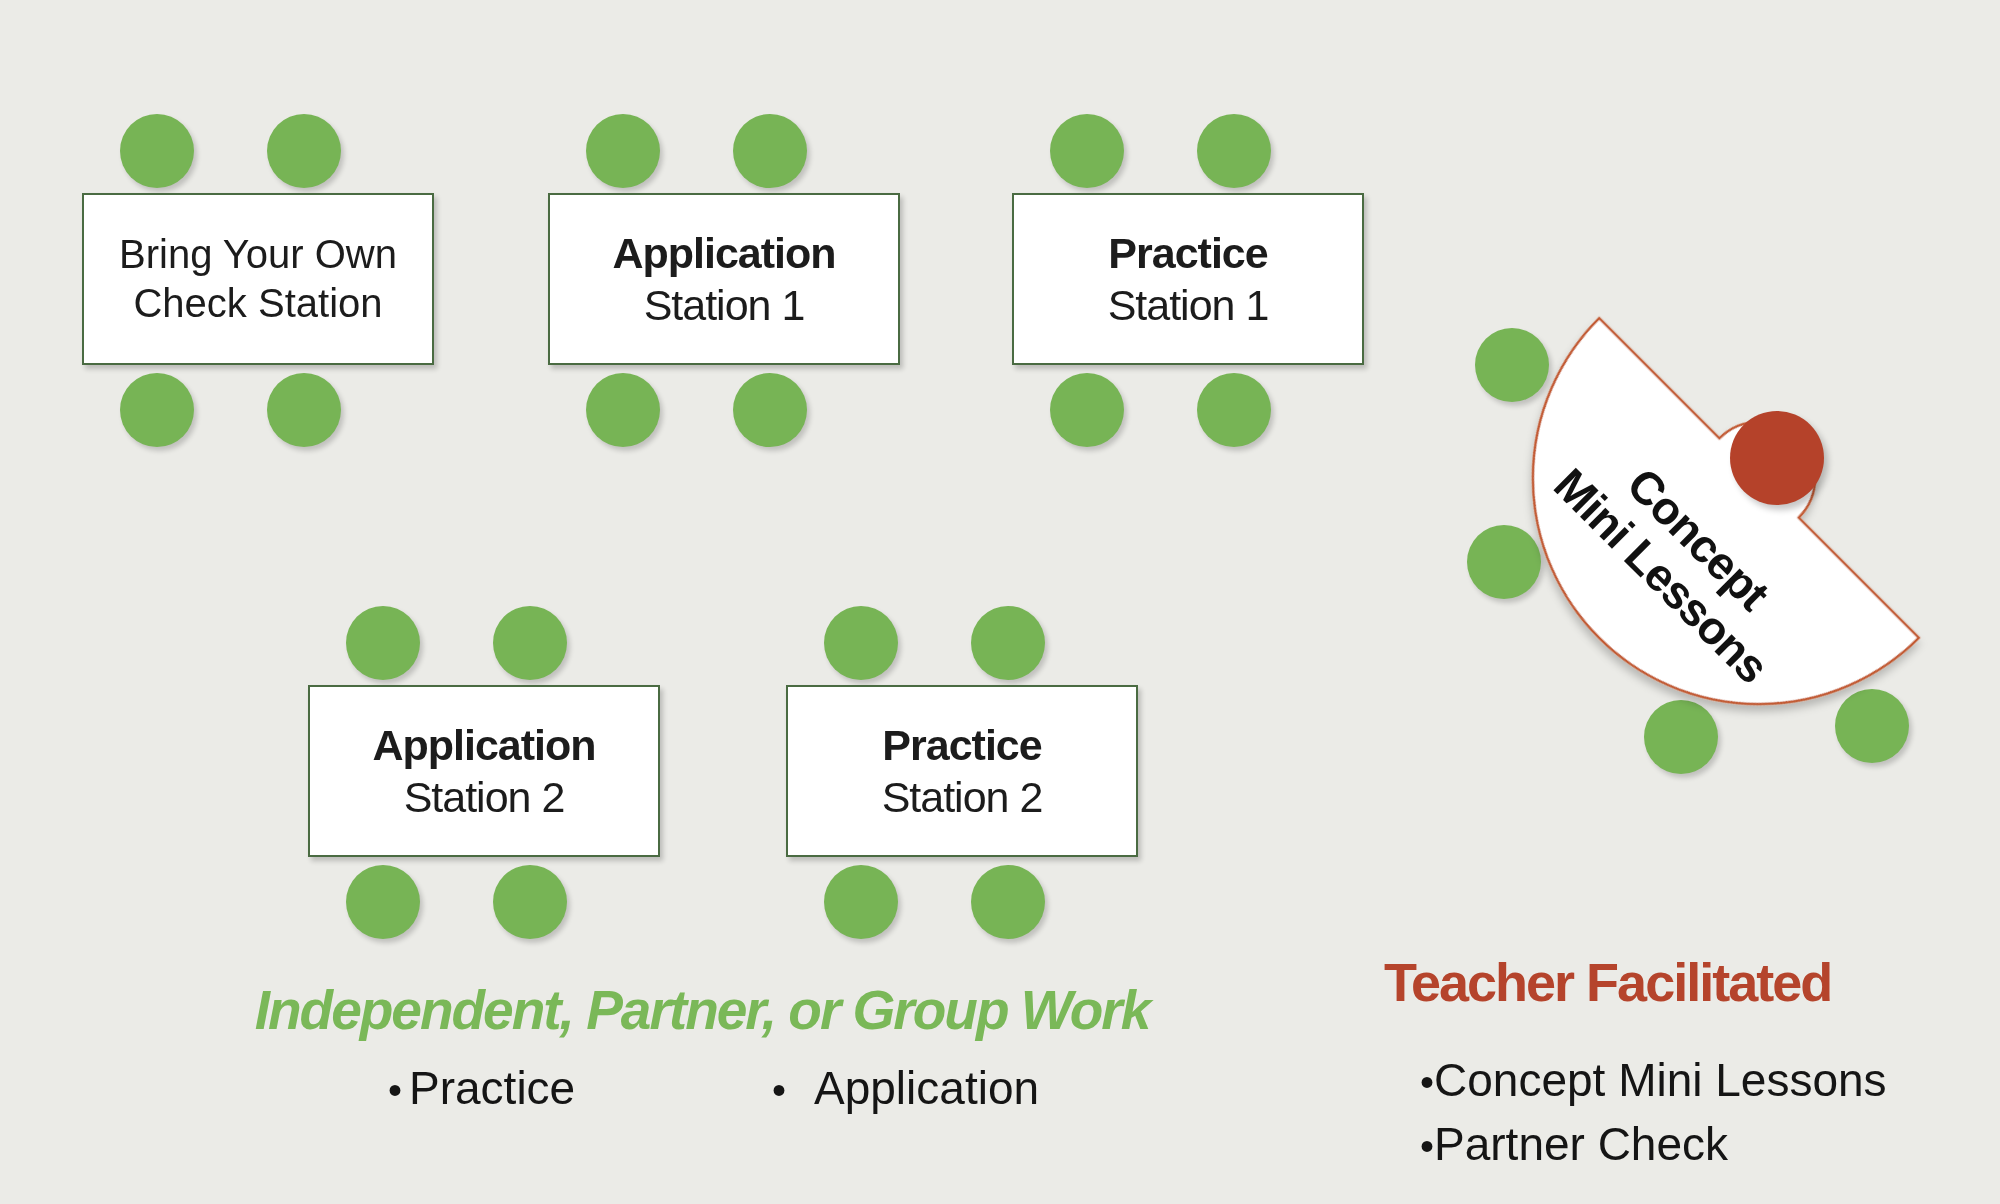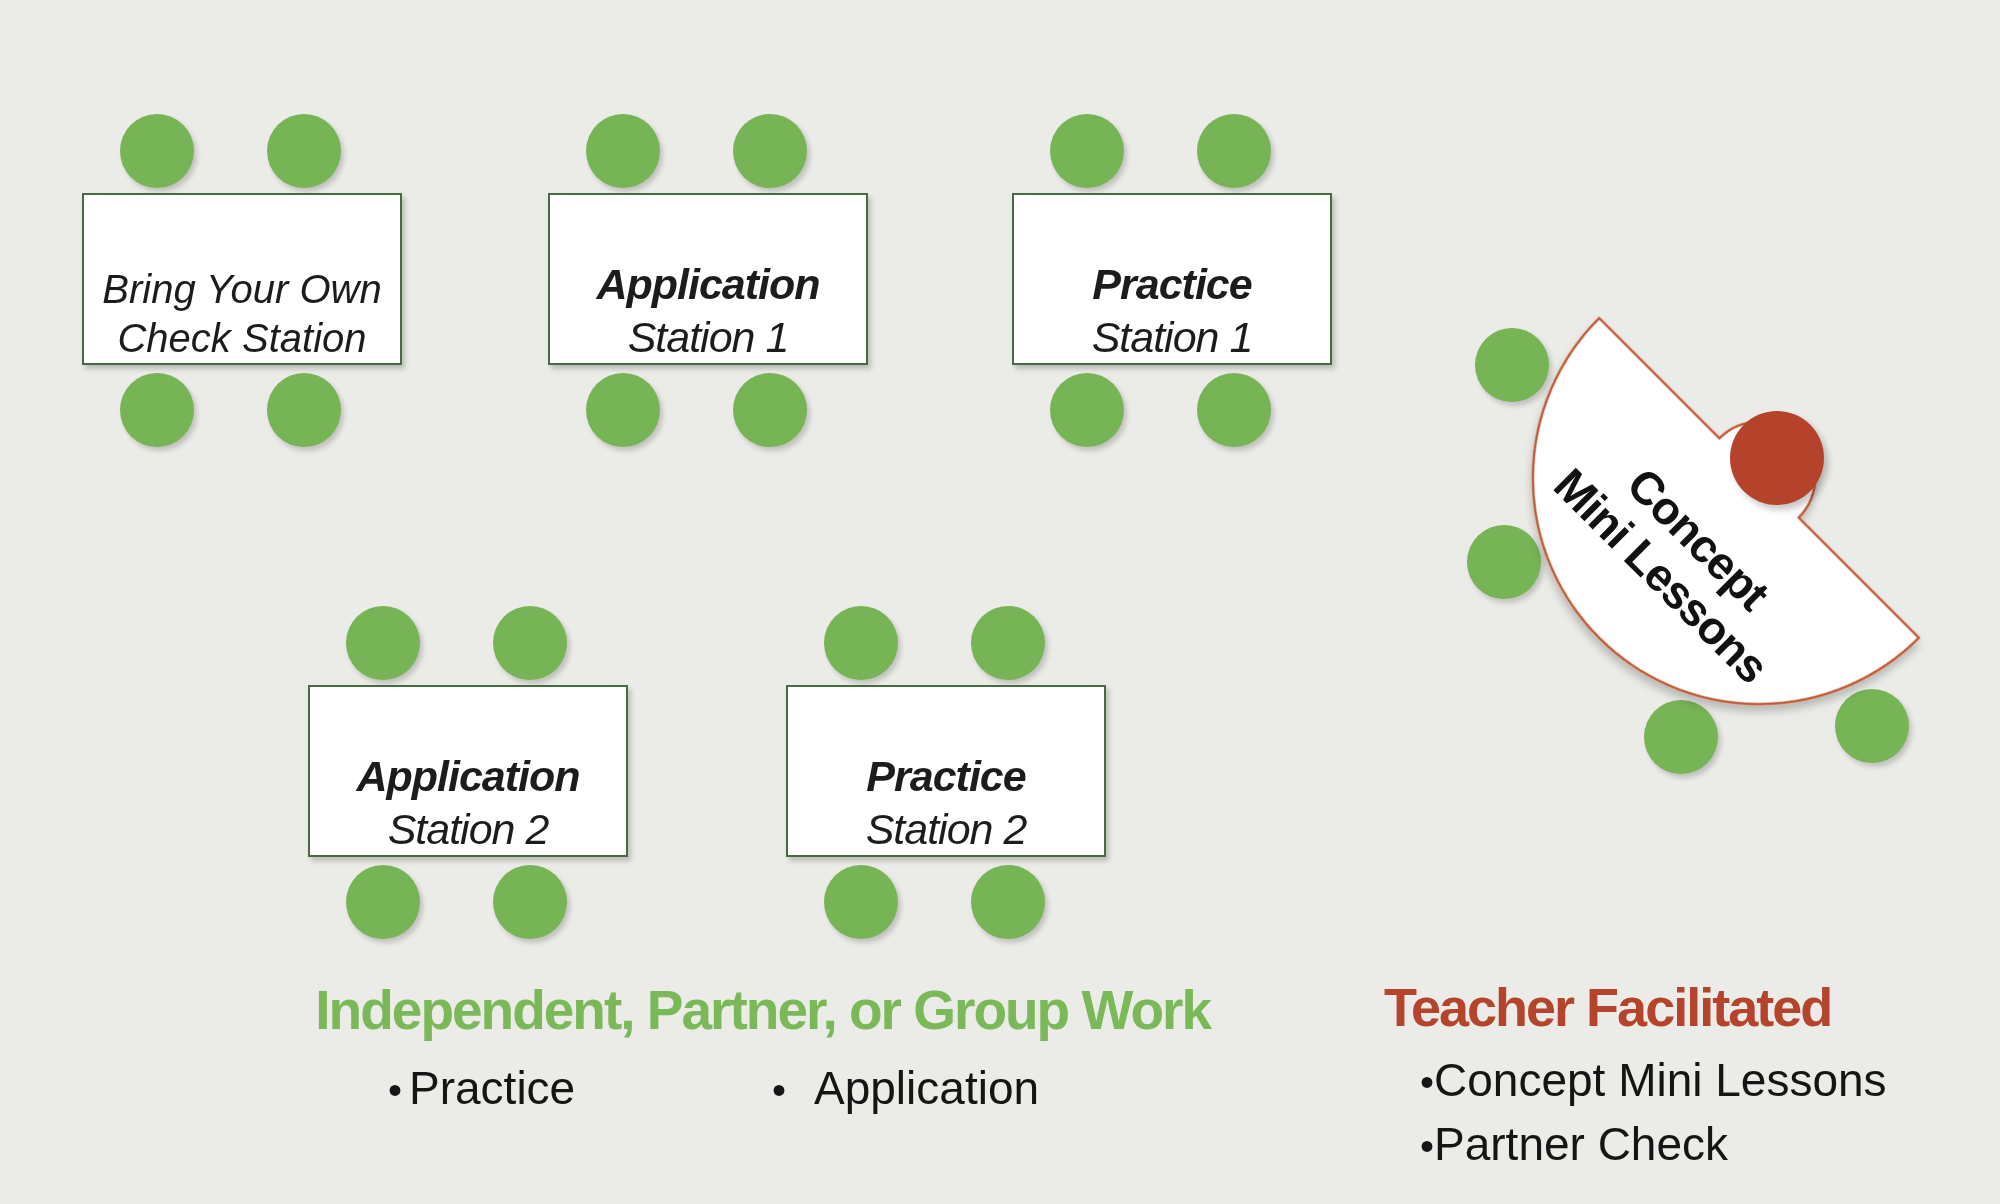--- a/index.html
+++ b/index.html
@@ -13,26 +13,25 @@
   .chair{
     position:absolute; width:74px; height:74px; border-radius:50%;
     background:#77b455; z-index:1;
     box-shadow:3px 4px 5px rgba(0,0,0,0.18);
   }
   .chair-t1{left:38px;  top:-79px;}
   .chair-t2{left:185px; top:-79px;}
   .chair-b1{left:38px;  top:180px;}
   .chair-b2{left:185px; top:180px;}
   .station-box{
-    position:absolute; left:0; top:0; width:320px; height:172px;
+    position:absolute; left:0; top:0; width:352px; height:172px;
     background:#ffffff; border:2px solid #4a6b42; box-sizing:border-box;
-    z-index:2; display:flex; flex-direction:column; justify-content:flex-end;
+    z-index:2; display:flex; flex-direction:column; justify-content:center;
     align-items:center; text-align:center;
     box-shadow:3px 4px 5px rgba(0,0,0,0.2);
-    font-style:italic;
   }
   .station-line{font-size:43px; line-height:1.22; color:#1c1c1c; letter-spacing:-1px; white-space:nowrap;}
   .station-line.l1{font-weight:700;}
   .station.byot .station-line{font-size:40px; font-weight:400; letter-spacing:0;}
   
   .table-svg{position:absolute; left:1520px; top:240px; z-index:2;}
   .table-text{
     font-family:"Liberation Sans", sans-serif; font-weight:700;
     font-size:46px; fill:#111111; letter-spacing:-1px;
   }
@@ -41,21 +40,21 @@
     border-radius:50%; background:#b5422a; z-index:3;
     box-shadow:4px 5px 6px rgba(0,0,0,0.22);
   }
   .table-chair{position:absolute; width:74px; height:74px; border-radius:50%;
     background:#77b455; z-index:1; box-shadow:3px 4px 5px rgba(0,0,0,0.18);}
   
   .legend-title{
     position:absolute; font-weight:700; font-size:55px; letter-spacing:-2px;
     white-space:nowrap; line-height:1.05;
   }
-  .legend-title.green{color:#7ab858; text-align:right;}
+  .legend-title.green{color:#7ab858; text-align:center;font-style:italic;}
   .legend-title.red{color:#b5442c; font-size:54px;}
   .bullet-item{
     position:absolute; display:flex; align-items:baseline;
     font-size:46px; color:#151515; white-space:nowrap; line-height:1.15;
   }
   .bullet-marker{font-size:40px;}
   .gap-s .bullet-text{margin-left:7px;}
   .gap-m .bullet-text{}
   .gap-l .bullet-text{margin-left:28px;}
 </style>
@@ -143,21 +142,21 @@
 
   <div class="bullet-item gap-s" style="left:388px;top:1062px">
     <span class="bullet-marker">•</span>
     <span class="bullet-text">Practice</span>
   </div>
   <div class="bullet-item gap-l" style="left:772px;top:1062px">
     <span class="bullet-marker">•</span>
     <span class="bullet-text">Application</span>
   </div>
 
-  <div class="legend-title red" style="left:1384px;top:979px">Teacher Facilitated</div>
+  <div class="legend-title red" style="left:1384px;top:954px">Teacher Facilitated</div>
 
   <div class="bullet-item gap-m" style="left:1420px;top:1054px">
     <span class="bullet-marker">•</span>
     <span class="bullet-text">Concept Mini Lessons</span>
   </div>
   <div class="bullet-item gap-m" style="left:1420px;top:1118px">
     <span class="bullet-marker">•</span>
     <span class="bullet-text">Partner Check</span>
   </div>
 

